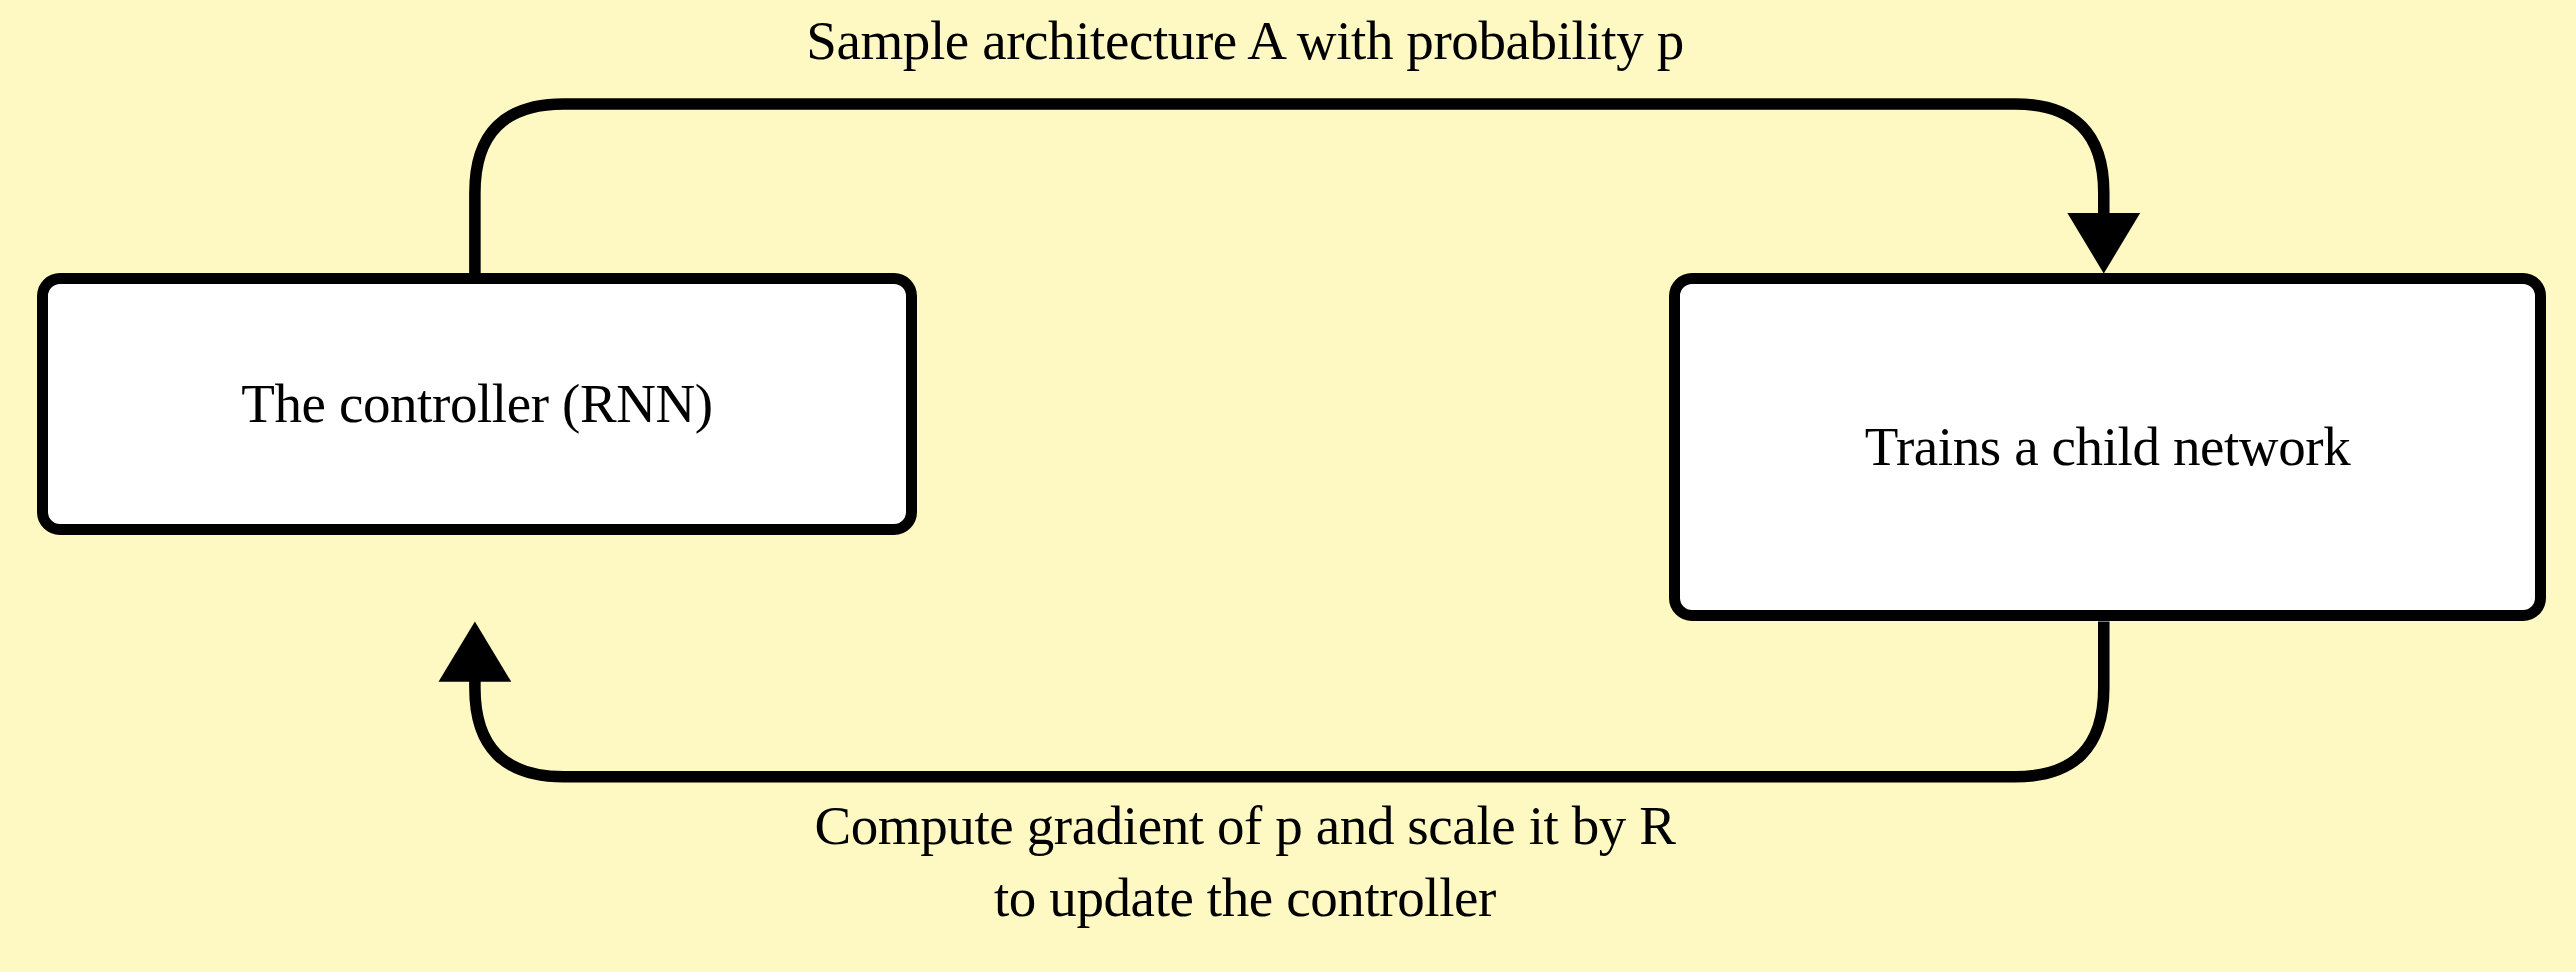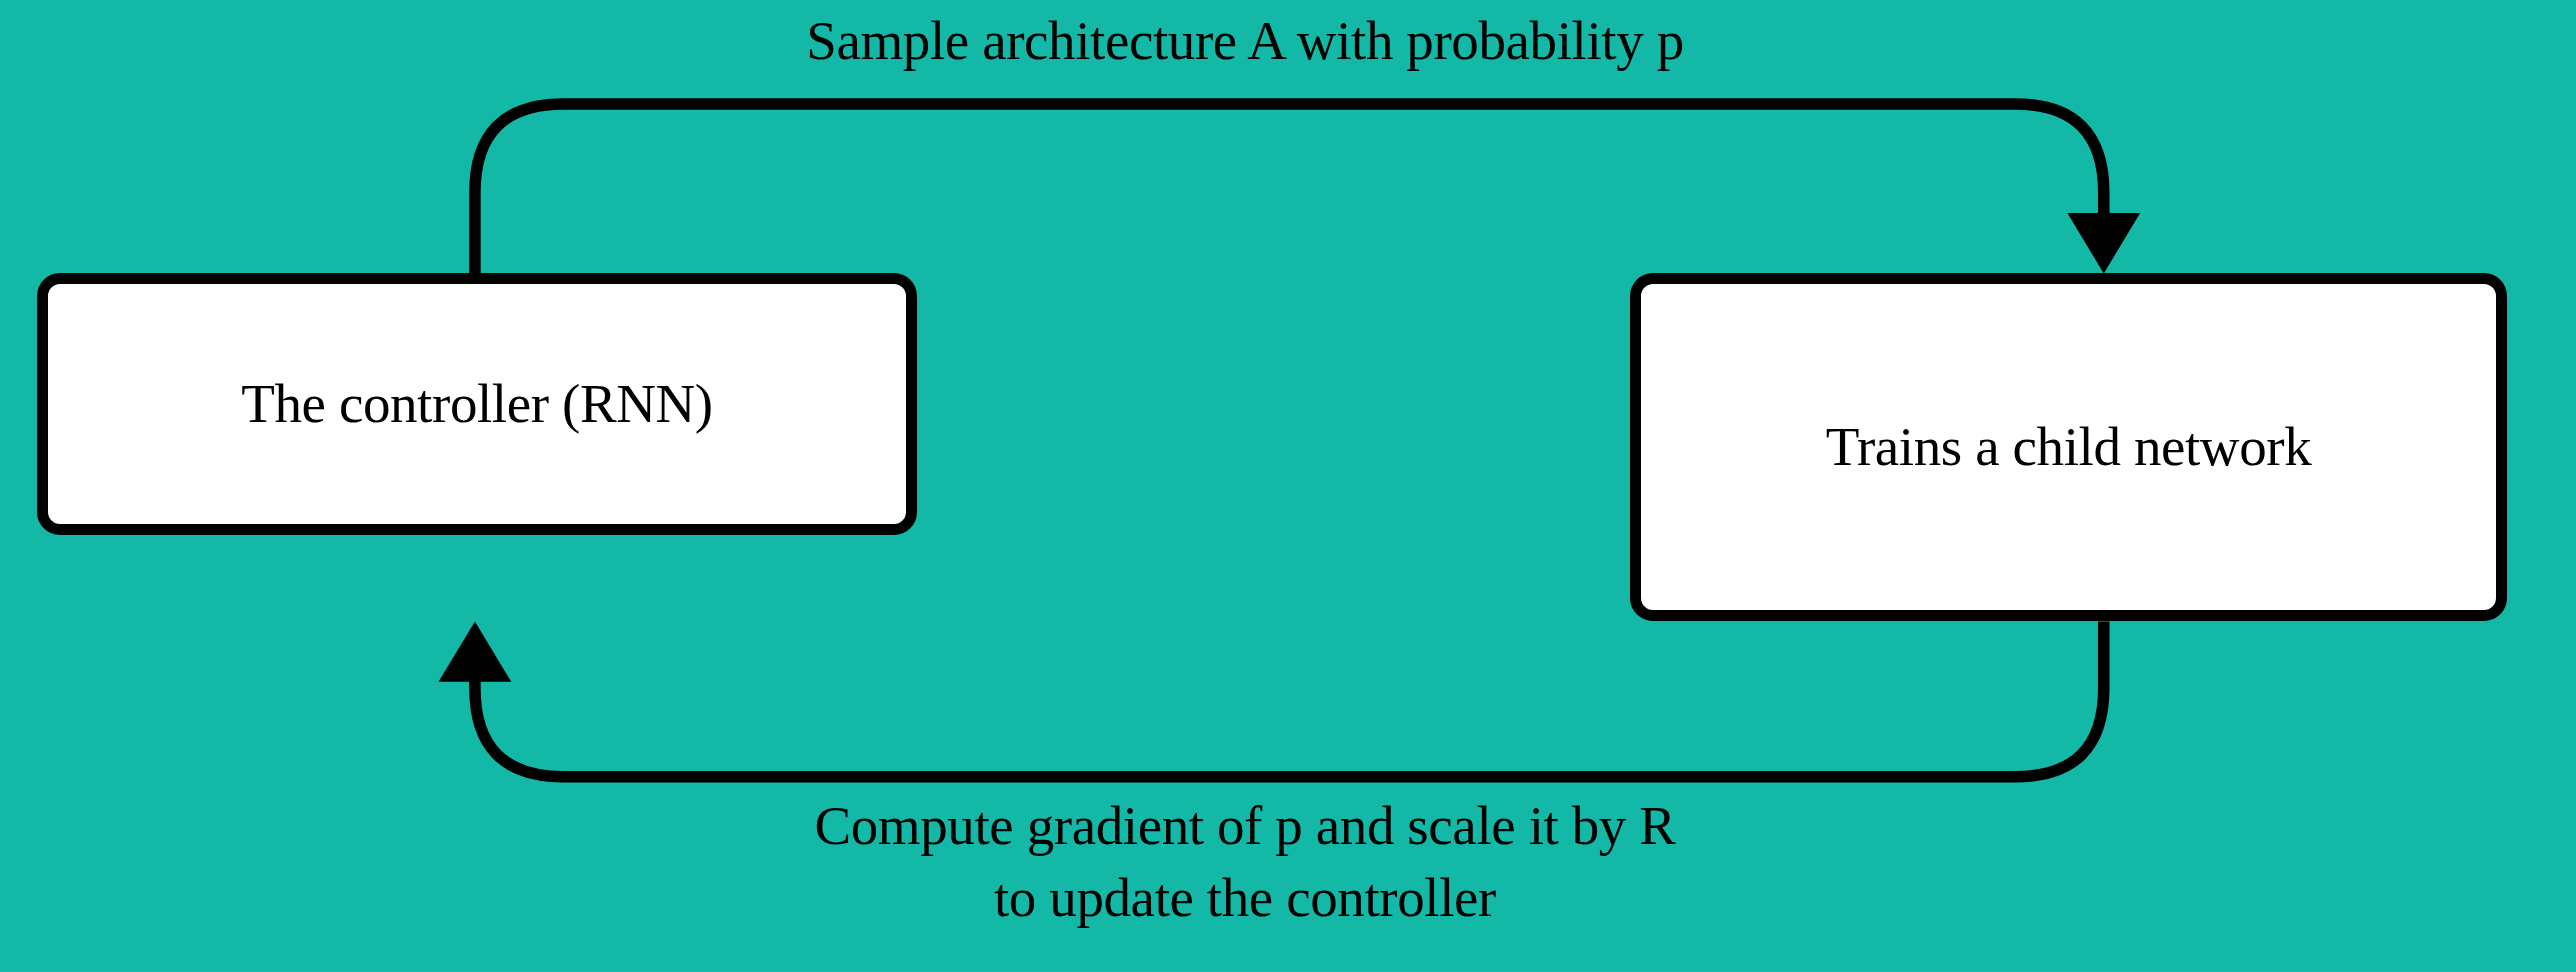--- a/index.html
+++ b/index.html
@@ -5,21 +5,21 @@
 <style>
   html, body {
     margin: 0;
     padding: 0;
     background: #ffffff;
   }
   #stage {
     position: relative;
     width: 2576px;
     height: 973px;
-    background: #14b8a6;
+    background: #fef9c3;
     overflow: hidden;
     font-family: "Liberation Serif", "DejaVu Serif", serif;
     color: #000000;
   }
 
   
   #wiring {
     position: absolute;
     left: 0;
     top: 0;
@@ -41,21 +41,21 @@
     text-align: center;
   }
   #node-controller {
     left: 37px;
     top: 273px;
     width: 880px;
     height: 262px;
     justify-content: center;
   }
   #node-child-trainer {
-    left: 1630px;
+    left: 1669px;
     top: 273px;
     width: 877px;
     height: 348px;
   }
   .node-line {
     font-size: 55px;
     line-height: 1.28;
     letter-spacing: -0.4px;
     white-space: nowrap;
   }

